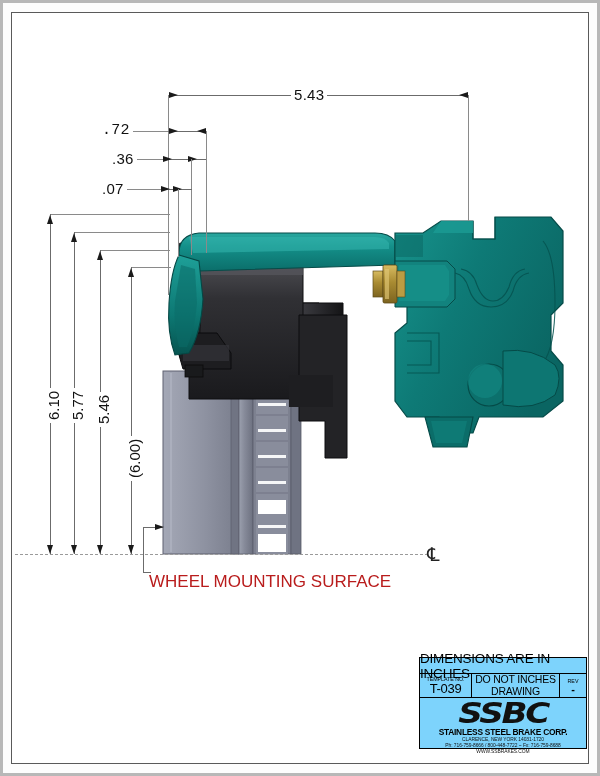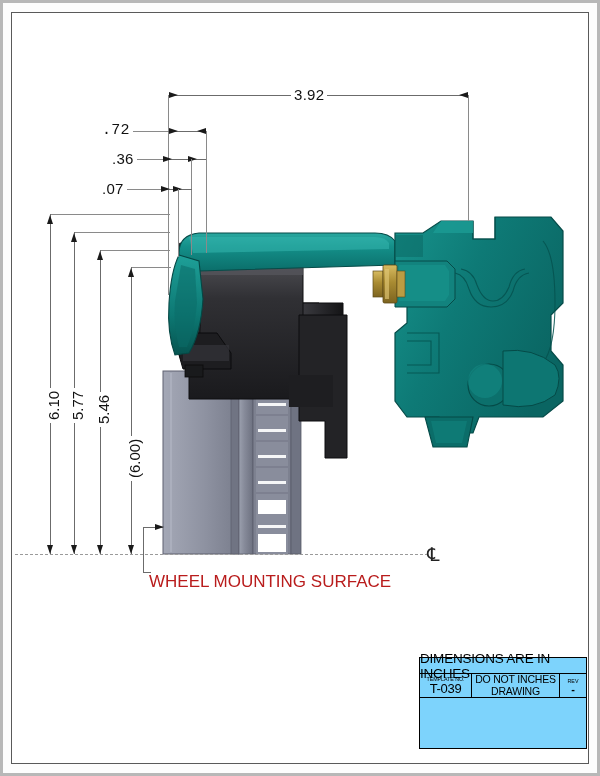--- a/index.html
+++ b/index.html
@@ -209,21 +209,21 @@
       <rect x="380" y="262" width="14" height="38" rx="1.5" fill="url(#brassG)" stroke="#5d4a18" stroke-width=".8"></rect>
       <rect x="394" y="268" width="8" height="26" fill="#bb9c43" stroke="#5d4a18" stroke-width=".6"></rect>
       <rect x="382" y="266" width="4" height="30" fill="#e0c675" opacity=".65"></rect>
     </g>
   </svg>
 
   <div class="abs">
     <div class="dimline-h" style="left:165px;top:92px;width:300px;"></div>
     <div class="arrow arr-right" style="left:166px;top:89px;"></div>
     <div class="arrow arr-left" style="left:456px;top:89px;"></div>
-    <div class="dimtext" style="left:288px;top:83px;">3.92</div>
+    <div class="dimtext" style="left:288px;top:83px;">5.43</div>
   </div>
   <div class="extline" style="left:165px;top:92px;height:200px;"></div>
   <div class="extline" style="left:465px;top:92px;height:126px;"></div>
 
   <div class="abs">
     <div class="extline-h" style="left:118px;top:128px;width:47px;"></div>
     <div class="dimline-h" style="left:165px;top:128px;width:38px;"></div>
     <div class="arrow arr-right" style="left:166px;top:125px;"></div>
     <div class="arrow arr-left" style="left:194px;top:125px;"></div>
     <div class="dimtext" style="left:96px;top:119px;font-family:Liberation Mono, monospace;">.72</div>
@@ -303,14 +303,21 @@
       </div>
       <div class="tb-cell tb-scale">
         <span>DO NOT INCHES</span>
         <span>DRAWING</span>
       </div>
       <div class="tb-cell tb-rev">
         <span class="lab">REV</span>
         <span class="val">-</span>
       </div>
     </div>
+    <div class="tb-logo">
+      <div class="logo-word">SSBC</div>
+      <div class="logo-sub">STAINLESS STEEL BRAKE CORP.</div>
+      <div class="logo-addr">CLARENCE, NEW YORK 14031-1720</div>
+      <div class="logo-addr">Ph: 716-759-8666 / 800-448-7722 ~ Fx: 716-759-8688</div>
+      <div class="logo-addr">WWW.SSBRAKES.COM</div>
+    </div>
   </div>
 </div>
 
 </body></html>

